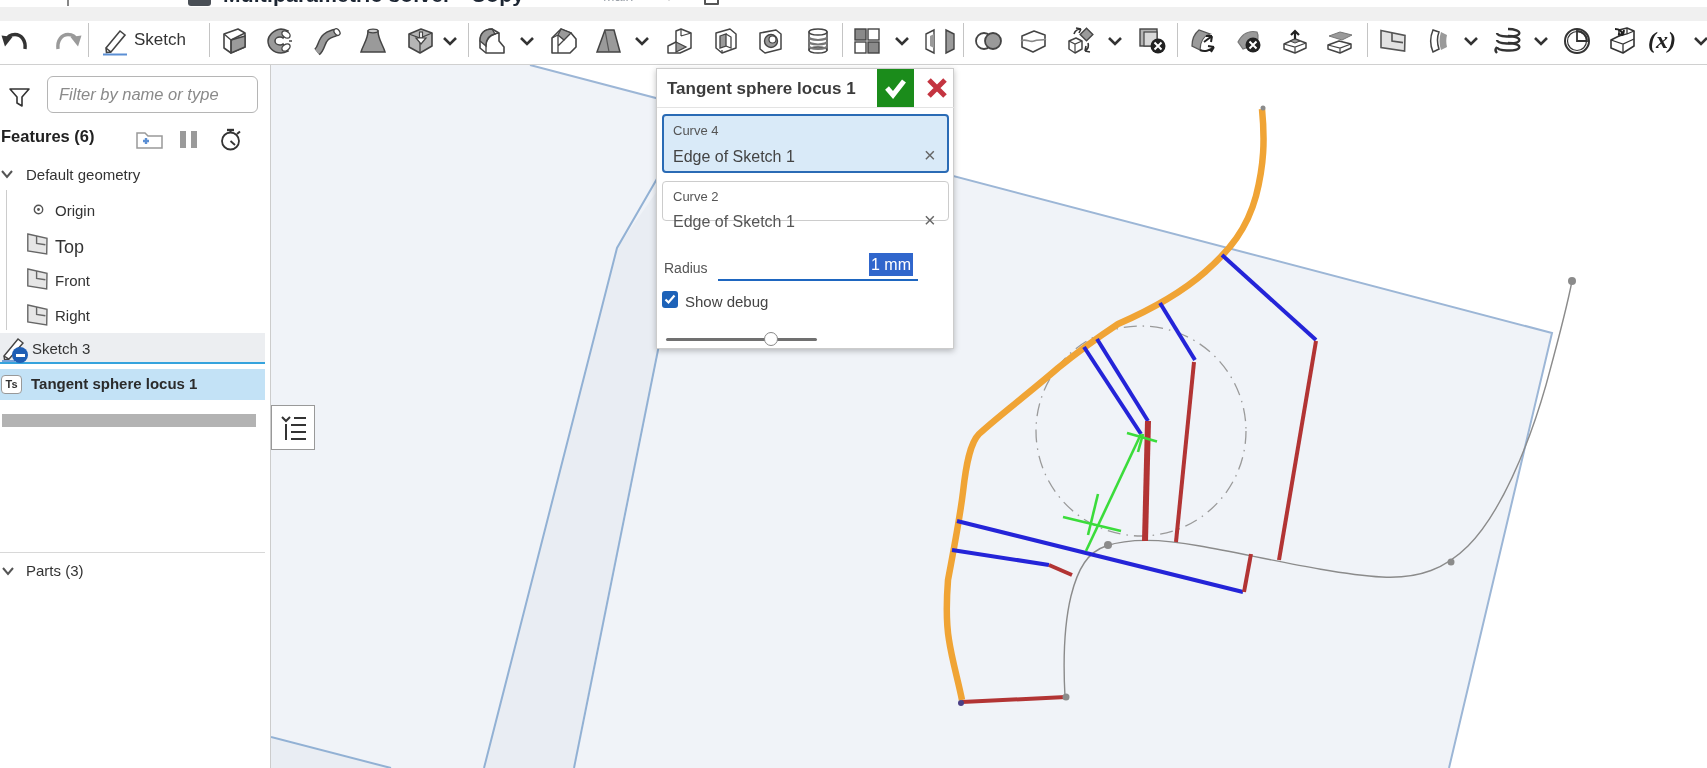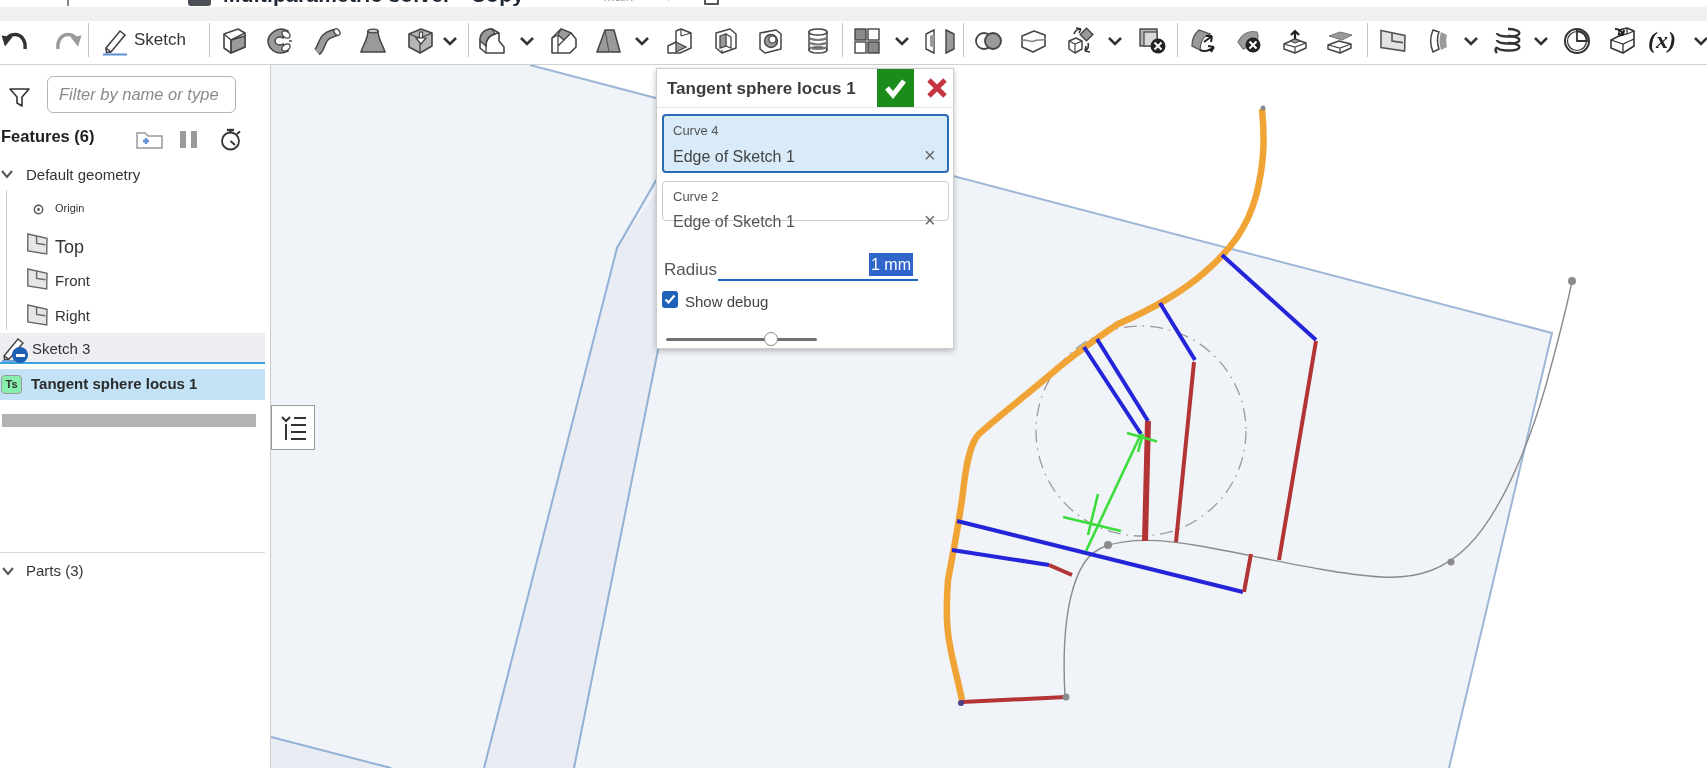--- a/index.html
+++ b/index.html
@@ -279,21 +279,21 @@
       </g>
       <circle cx="961" cy="703" r="3" fill="#4a3f86"></circle>
     </svg>
   </div>
 
   <div class="abs" id="panel" style="left:0;top:65px;width:271px;height:703px;background:#fff;border-right:1px solid #ccc;">
 
     <svg class="abs" style="left:8px;top:22px;" width="24" height="22" viewBox="0 0 24 22">
       <path d="M2 2 H21 L14 10 V19 L9 16 V10 Z" fill="none" stroke="#333" stroke-width="1.6" stroke-linejoin="round"></path>
     </svg>
-    <div class="abs" style="left:47px;top:11px;width:189px;height:37px;border:1px solid #b5b5b5;border-radius:6px;background:#fff;">
+    <div class="abs" style="left:47px;top:11px;width:211px;height:37px;border:1px solid #b5b5b5;border-radius:6px;background:#fff;">
       <div class="abs" style="left:11px;top:8px;font-size:16.5px;font-style:italic;color:#8a8a8a;">Filter by name or type</div>
     </div>
 
     <div class="abs" style="left:1px;top:62px;font-size:16.5px;font-weight:bold;color:#222;text-align:right;">Features (6)</div>
     <svg class="abs" style="left:136px;top:65px;" width="28" height="19" viewBox="0 0 28 19">
       <path d="M1 3 H9 L12 6 H26 V18 H1 Z" fill="none" stroke="#999" stroke-width="1.5"></path>
       <path d="M7 11 H13 M10 8 V14" stroke="#5b8fd4" stroke-width="2.4"></path>
     </svg>
     <div class="abs" style="left:180px;top:66px;width:6px;height:17px;background:#9a9a9a;"></div>
     <div class="abs" style="left:191px;top:66px;width:6px;height:17px;background:#9a9a9a;"></div>
@@ -307,21 +307,21 @@
 
     <svg class="abs" style="left:0;top:103px;" width="16" height="13" viewBox="0 0 16 13">
       <path d="M2 3 L7 9 L12 3" fill="none" stroke="#555" stroke-width="2"></path>
     </svg>
     <div class="abs" style="left:26px;top:101px;font-size:15px;color:#333;">Default geometry</div>
     <div class="abs" style="left:6px;top:125px;width:1px;height:140px;background:#ccc;"></div>
     <svg class="abs" style="left:33px;top:139px;" width="11" height="11" viewBox="0 0 11 11">
       <circle cx="5.5" cy="5.5" r="4.2" fill="none" stroke="#555" stroke-width="1.4"></circle>
       <circle cx="5.5" cy="5.5" r="1.4" fill="#555"></circle>
     </svg>
-    <div class="abs" style="left:55px;top:137px;font-size:11px;color:#333;">Origin</div>
+    <div class="abs" style="left:55px;top:137px;font-size:15px;color:#333;">Origin</div>
 
     <svg class="abs" style="left:27px;top:168px;" width="21" height="22" viewBox="0 0 21 22">
       <polygon points="0.8,1 20,5.3 19.7,21 0.8,18" fill="#e6e6e6" stroke="#666" stroke-width="1.4"></polygon>
       <polyline points="9.6,3 9.6,10.4 18.4,11.8" fill="none" stroke="#666" stroke-width="1.4"></polyline>
     </svg>
     <div class="abs" style="left:55px;top:172px;font-size:18px;color:#333;">Top</div>
     <svg class="abs" style="left:27px;top:203px;" width="21" height="22" viewBox="0 0 21 22">
       <polygon points="0.8,1 20,5.3 19.7,21 0.8,18" fill="#e6e6e6" stroke="#666" stroke-width="1.4"></polygon>
       <polyline points="9.6,3 9.6,10.4 18.4,11.8" fill="none" stroke="#666" stroke-width="1.4"></polyline>
     </svg>
@@ -336,21 +336,21 @@
       <div class="abs" style="left:32px;top:7px;font-size:15px;color:#333;">Sketch 3</div>
       <svg class="abs" style="left:1px;top:3px;" width="26" height="26" viewBox="0 0 26 26">
         <path d="M3 20 L17 3 L22 7 L8 23 Z M3 20 L3.5 23.5 L8 23" fill="#fff" stroke="#444" stroke-width="1.4"></path>
         <line x1="1" y1="25" x2="14" y2="25" stroke="#5b8fd4" stroke-width="1.6"></line>
       </svg>
     </div>
     <div class="abs" style="left:12px;top:282px;width:16px;height:16px;border-radius:50%;background:#1e5eb4;"></div>
     <div class="abs" style="left:15.5px;top:288.5px;width:9px;height:3.5px;background:#fff;"></div>
 
     <div class="abs" style="left:0;top:304px;width:265px;height:31px;background:#c3e2f6;">
-      <div class="abs" style="left:1px;top:6px;width:21px;height:19px;background:#86efac;border:1.4px solid #999;border-radius:4px;font-size:11px;font-weight:bold;color:#333;text-align:center;line-height:17px;">Ts</div>
+      <div class="abs" style="left:1px;top:6px;width:21px;height:19px;background:#ffffff;border:1.4px solid #999;border-radius:4px;font-size:11px;font-weight:bold;color:#333;text-align:center;line-height:17px;">Ts</div>
       <div class="abs" style="left:31px;top:6px;font-size:15px;font-weight:bold;color:#2b2b2b;">Tangent sphere locus 1</div>
     </div>
 
     <div class="abs" style="left:2px;top:349px;width:254px;height:13px;background:#b3b3b3;"></div>
 
     <div class="abs" style="left:0;top:487px;width:265px;height:1px;background:#d8d8d8;"></div>
     <svg class="abs" style="left:1px;top:501px;" width="15" height="12" viewBox="0 0 15 12">
       <path d="M2 2 L7 8 L12 2" fill="none" stroke="#555" stroke-width="2"></path>
     </svg>
     <div class="abs" style="left:26px;top:497px;font-size:15px;color:#333;">Parts (3)</div>
@@ -386,21 +386,21 @@
       <div class="abs" style="left:9px;top:32px;font-size:16px;color:#444;">Edge of Sketch 1</div>
       <div class="abs" style="left:260px;top:28px;font-size:20px;color:#666;">×</div>
     </div>
 
     <div class="abs" style="left:5px;top:112px;width:287px;height:40px;background:#fff;border:1px solid #ccc;border-radius:4px;">
       <div class="abs" style="left:10px;top:7px;font-size:13px;color:#555;">Curve 2</div>
       <div class="abs" style="left:10px;top:31px;font-size:16px;color:#555;">Edge of Sketch 1</div>
       <div class="abs" style="left:261px;top:27px;font-size:20px;color:#666;">×</div>
     </div>
 
-    <div class="abs" style="left:7px;top:191px;font-size:17px;color:#555;text-align:right;">Radius</div>
+    <div class="abs" style="left:7px;top:191px;font-size:14px;color:#555;text-align:right;">Radius</div>
     <div class="abs" style="left:61px;top:210px;width:200px;height:2px;background:#1e66c0;"></div>
     <div class="abs" style="left:212px;top:184px;width:44px;height:23px;background:#3066cc;color:#fff;font-size:16px;text-align:center;line-height:23px;">1 mm</div>
 
     <div class="abs" style="left:5px;top:222px;width:16px;height:17px;background:#1d62b8;border-radius:3px;">
       <svg width="16" height="17" viewBox="0 0 16 17">
           <path d="M3.5 8.5 L6.5 11.5 L12.5 4.5" fill="none" stroke="#fff" stroke-width="2.2"></path>
         </svg>
     </div>
     <div class="abs" style="left:28px;top:224px;font-size:15px;color:#444;">Show debug</div>
 

